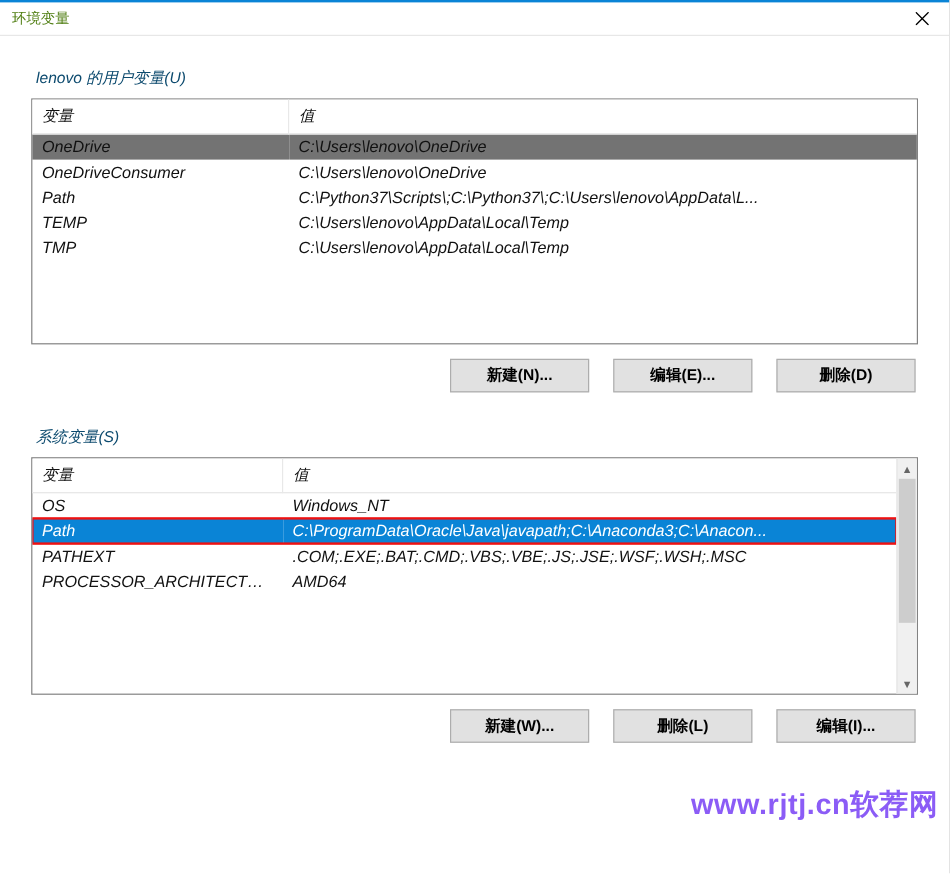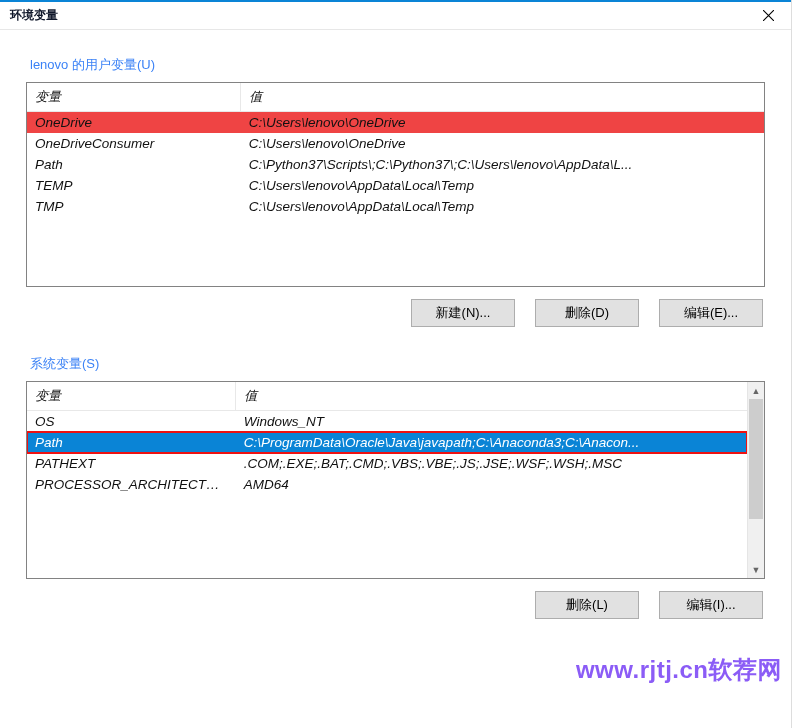--- a/index.html
+++ b/index.html
@@ -22,44 +22,45 @@
   }
   .titlebar {
     display: flex;
     align-items: center;
     justify-content: space-between;
     height: 30px;
     border-top: 2px solid #0a84d6;
     border-bottom: 1px solid #e7e7e7;
     padding-left: 10px;
   }
-  .titlebar .title { font-size: 12px; color: #0f172a; font-weight: bold; }
+  .titlebar .title { font-size: 12px; color: #4d7c0f; }
   .close-btn {
     width: 45px;
     height: 28px;
     display: flex;
     align-items: center;
     justify-content: center;
     color: #333;
   }
   .close-btn svg { width: 11px; height: 11px; }
 
   .content {
     flex: 1;
     padding: 26px 26px 16px 26px;
     display: flex;
     flex-direction: column;
   }
 
   .section { margin-bottom: 18px; }
   .section-label {
     font-size: 13px;
-    color: #3b82f6;
+    color: #0c4a6e;
     margin-bottom: 8px;
     padding-left: 4px;
+    font-style: italic;
   }
 
   .list-wrap {
     position: relative;
     border: 1px solid #828282;
     height: 205px;
     background: #fff;
     font-style: italic;
   }
   .sys-list-wrap { height: 198px; display:flex; }
@@ -98,43 +99,44 @@
   }
   thead th:last-child { border-right:none; }
   tbody td {
     padding: 3px 8px;
     font-size: 13.5px;
     color: #111;
     white-space: nowrap;
     overflow: hidden;
     text-overflow: ellipsis;
   }
-  tbody tr.alt td { background: #ef4444; }
+  tbody tr.alt td { background: #737373; }
   tbody tr.sel td { background: #0a84d6; color: #fff; }
   tbody tr.sel.red-outline { outline: 2px solid #e11; outline-offset: -1px; }
   .col-var { width: 29%; }
   .col-val { width: 71%; }
 
   .btn-row {
     display: flex;
     justify-content: flex-end;
     gap: 20px;
     margin-top: 12px;
     padding-right: 2px;
   }
   .btn {
-    width: 104px;
+    width: 116px;
     height: 28px;
     background: #e1e1e1;
     border: 1px solid #adadad;
     font-size: 13px;
     display: flex;
     align-items: center;
     justify-content: center;
     cursor: pointer;
+    font-weight: bold;
   }
 
   .watermark {
     position: absolute;
     right: 10px;
     bottom: 42px;
     font-family: Arial, sans-serif;
     font-size: 24px;
     font-weight: 700;
     color: #8b5cf6;
@@ -190,22 +192,22 @@
             </tr>
             <tr>
               <td>TMP</td>
               <td>C:\Users\lenovo\AppData\Local\Temp</td>
             </tr>
           </tbody>
         </table>
       </div>
       <div class="btn-row">
         <div class="btn">新建(N)...</div>
+        <div class="btn">编辑(E)...</div>
         <div class="btn">删除(D)</div>
-        <div class="btn">编辑(E)...</div>
       </div>
     </div>
 
     <div class="section" style="margin-top:10px;">
       <div class="section-label">系统变量(S)</div>
       <div class="list-wrap sys-list-wrap">
         <div class="sys-body-wrap">
         <table>
           <colgroup>
                 <col class="col-var">
@@ -237,20 +239,21 @@
           </tbody>
         </table>
         </div>
         <div class="scrollbar">
           <div class="scroll-arrow up">▲</div>
           <div class="scroll-thumb"></div>
           <div class="scroll-arrow down">▼</div>
         </div>
       </div>
       <div class="btn-row">
+        <div class="btn">新建(W)...</div>
         <div class="btn">删除(L)</div>
         <div class="btn">编辑(I)...</div>
       </div>
     </div>
 
   </div>
 </div>
 
 <div class="watermark">www.rjtj.cn软荐网</div>
 

